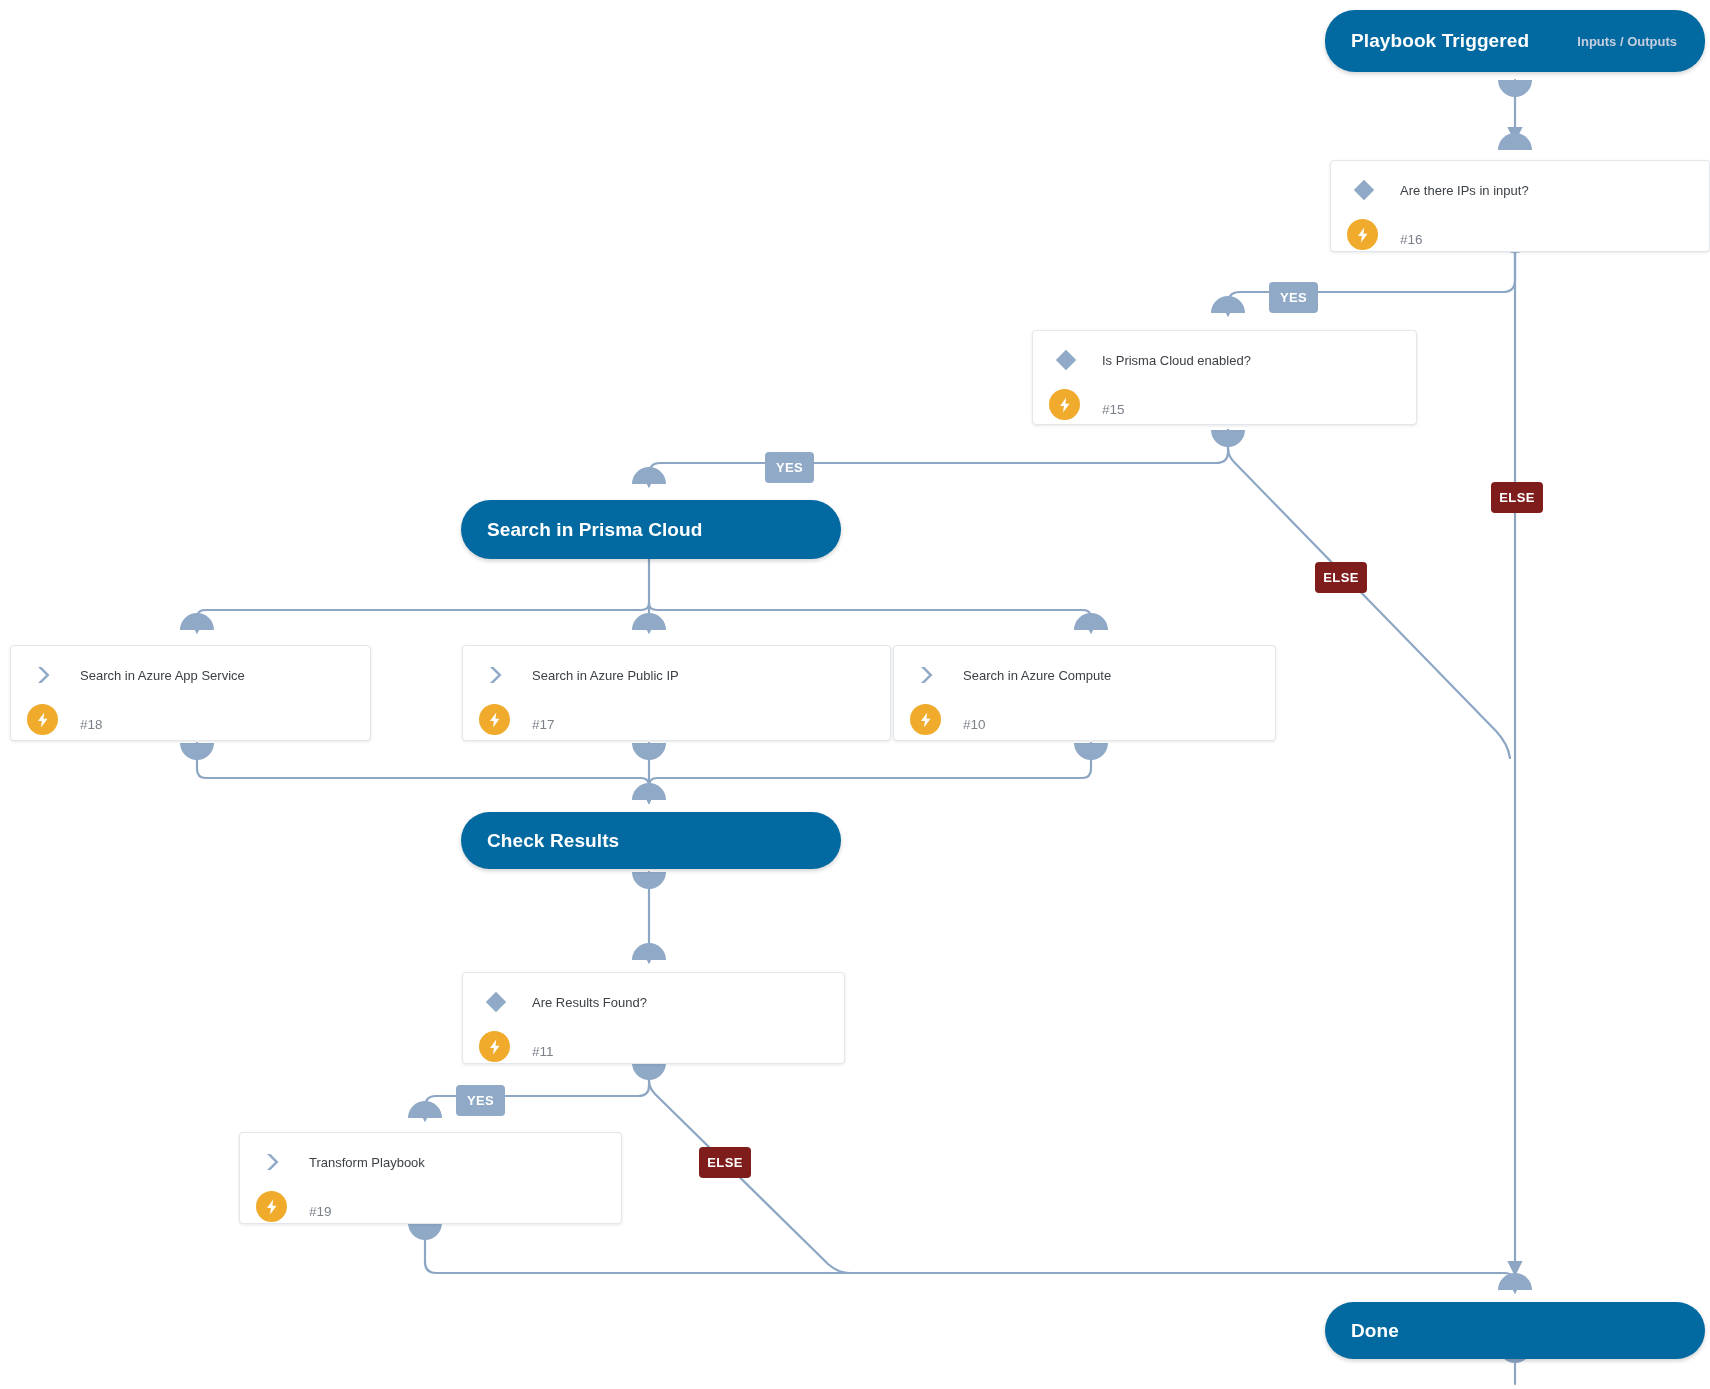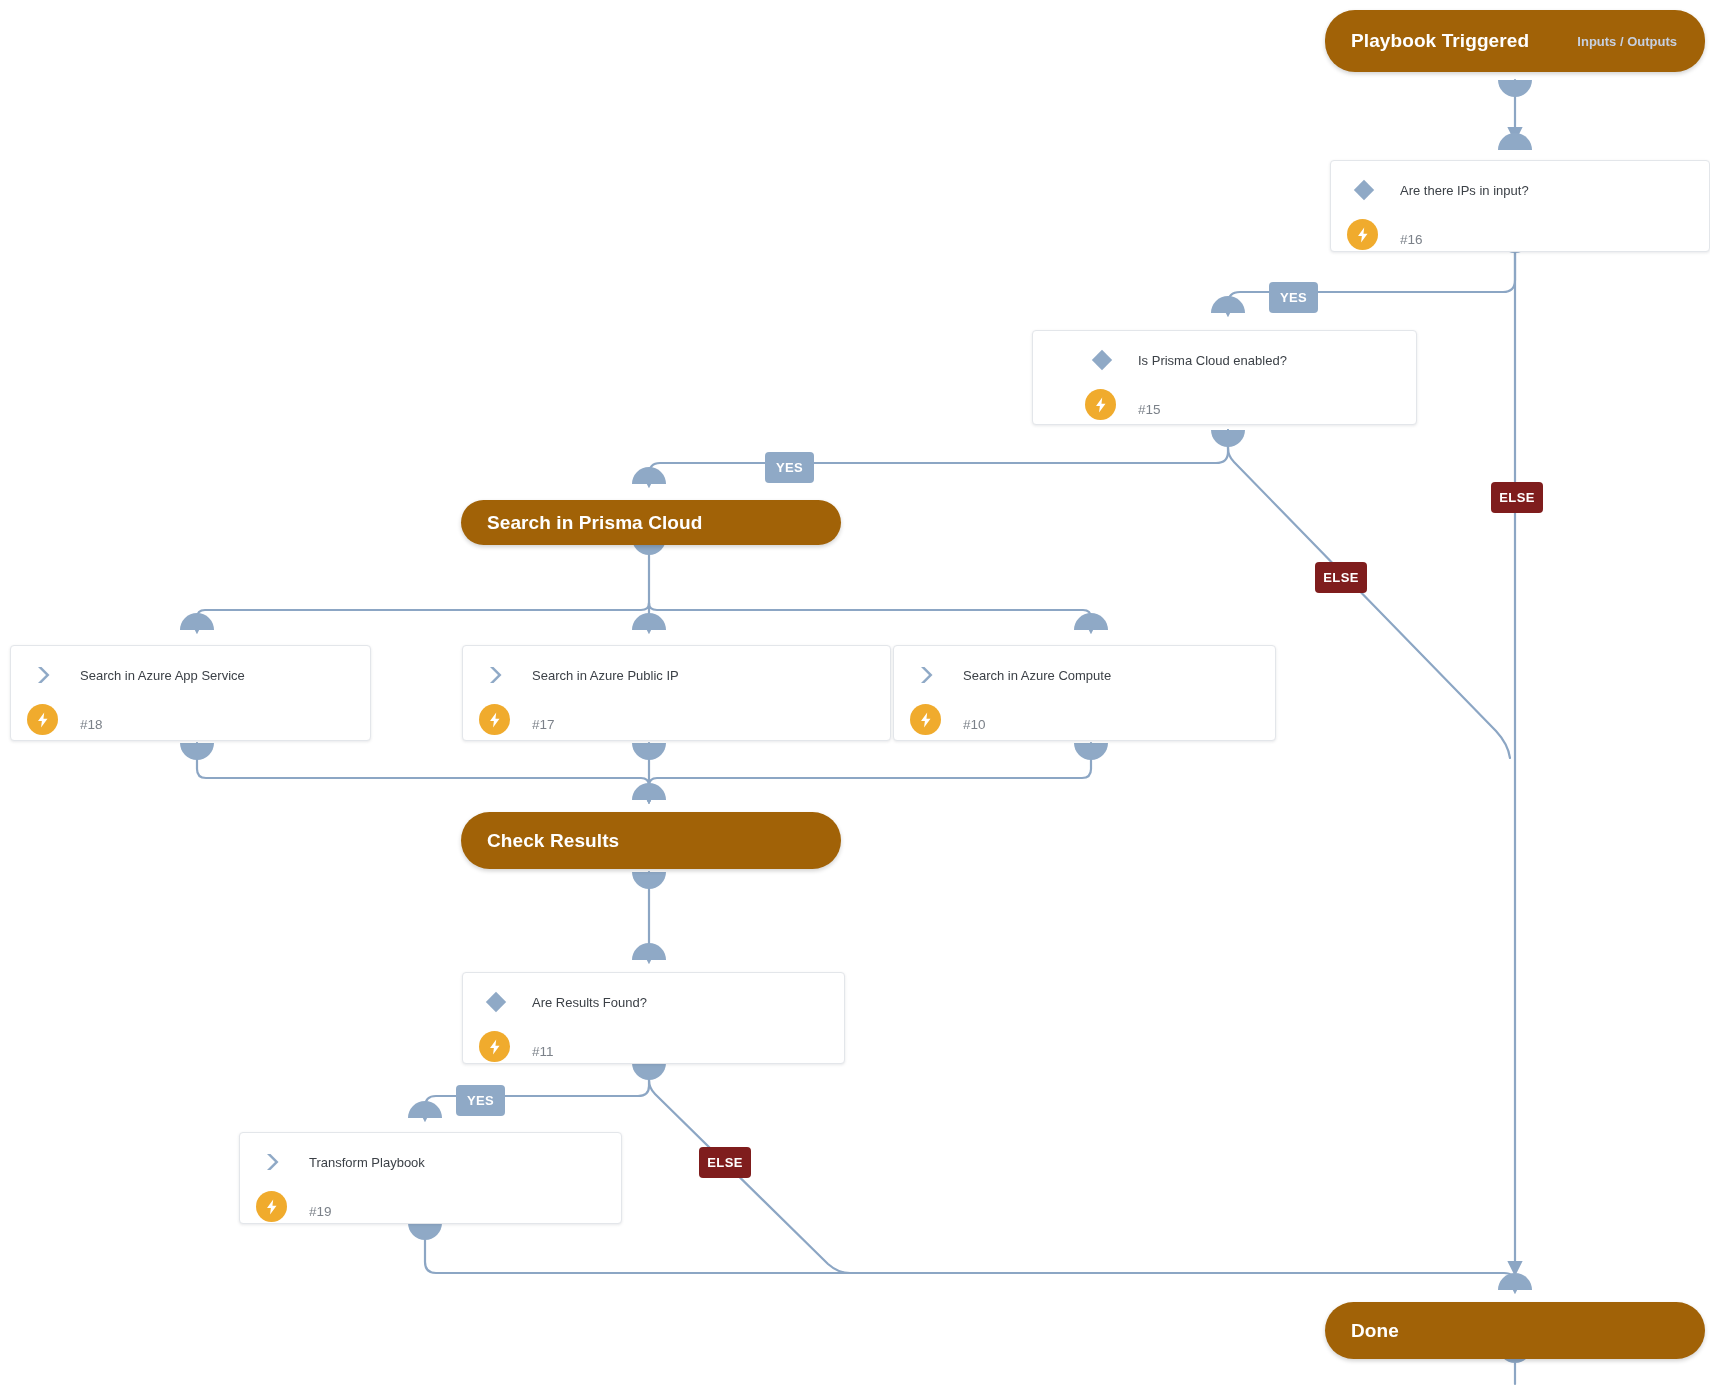--- a/index.html
+++ b/index.html
@@ -24,21 +24,21 @@
     left: 0; top: 0;
     width: 1710px;
     height: 1389px;
     pointer-events: none;
   }
 
   
   .pill {
     position: absolute;
     box-sizing: border-box;
-    background: #a16207;
+    background: #0369a1;
     border-radius: 30px;
     box-shadow: 0 2px 4px rgba(0,0,0,0.18);
     display: flex;
     align-items: center;
     color: #ffffff;
   }
   .pill .pill-title {
     font-size: 19px;
     font-weight: 600;
     letter-spacing: 0.1px;
@@ -220,40 +220,40 @@
     <div class="card-row-bottom">
       <span class="bolt">
         <svg width="18" height="18" viewBox="0 0 24 24">
             <path d="M13.6 2 L5.4 13.4 h5.1 L9.4 22 l8.6 -11.8 h-5.4 z" fill="#ffffff"></path>
           </svg>
       </span>
       <span class="card-num">#16</span>
     </div>
   </div>
 
-  <div class="card" style="left:1032px; top:330px; width:385px; height:95px;padding-left:36px;">
+  <div class="card" style="left:1032px; top:330px; width:385px; height:95px;">
     <div class="card-row-top">
       <span class="card-icon">
         <svg width="26" height="26" viewBox="0 0 26 26">
             <rect x="5.8" y="5.8" width="14.4" height="14.4" transform="rotate(45 13 13)" fill="#8fa9c6"></rect>
           </svg>
       </span>
       <span class="card-title">Is Prisma Cloud enabled?</span>
     </div>
     <div class="card-row-bottom">
       <span class="bolt">
         <svg width="18" height="18" viewBox="0 0 24 24">
             <path d="M13.6 2 L5.4 13.4 h5.1 L9.4 22 l8.6 -11.8 h-5.4 z" fill="#ffffff"></path>
           </svg>
       </span>
       <span class="card-num">#15</span>
     </div>
   </div>
 
-  <div class="pill" style="left:461px; top:500px; width:380px; height:45px;">
+  <div class="pill" style="left:461px; top:500px; width:380px; height:59px;">
     <span class="pill-title">Search in Prisma Cloud</span>
   </div>
 
   <div class="card" style="left:10px; top:645px; width:361px; height:96px;">
     <div class="card-row-top">
       <span class="card-icon">
         <svg width="24" height="24" viewBox="0 0 24 24">
             <path d="M6 4 L14 12 L6 20 L9.5 20 L17.5 12 L9.5 4 Z" fill="#8fa9c6"></path>
           </svg>
       </span>

